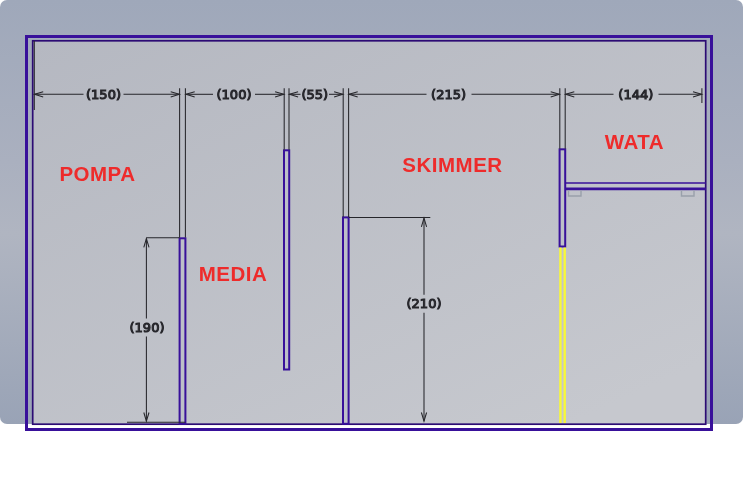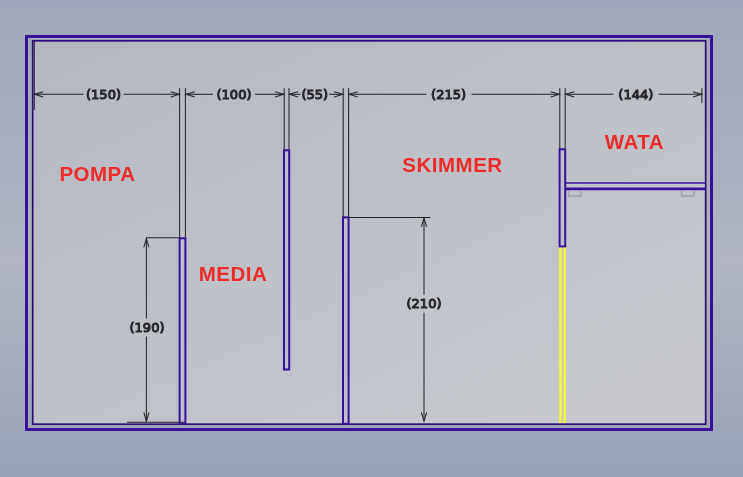--- a/index.html
+++ b/index.html
@@ -1,22 +1,23 @@
 <!DOCTYPE html>
 <html><head>
 <meta charset="utf-8">
 <style>
   html,body{margin:0;padding:0;}
   body{
     width:743px;height:477px;overflow:hidden;
     font-family:"Liberation Sans",sans-serif;
   }
   .viewport{
-    position:relative;width:743px;height:477px;
+    position:relative;width:743px;height:424px;
     background:linear-gradient(180deg,#9fa8ba 0%,#aab0bf 38%,#b0b5c1 55%,#99a3b6 100%);
+    border-radius:7px;
   }
   svg{display:block;}
   text{user-select:none;}
   .dim-text{
     font-family:"DejaVu Sans",sans-serif;
     font-size:13px;fill:#3b3b41;
   }
   .room-label{
     font-family:"Liberation Sans",sans-serif;
     font-weight:bold;font-size:20.5px;fill:#ee2b2b;letter-spacing:0.5px;

